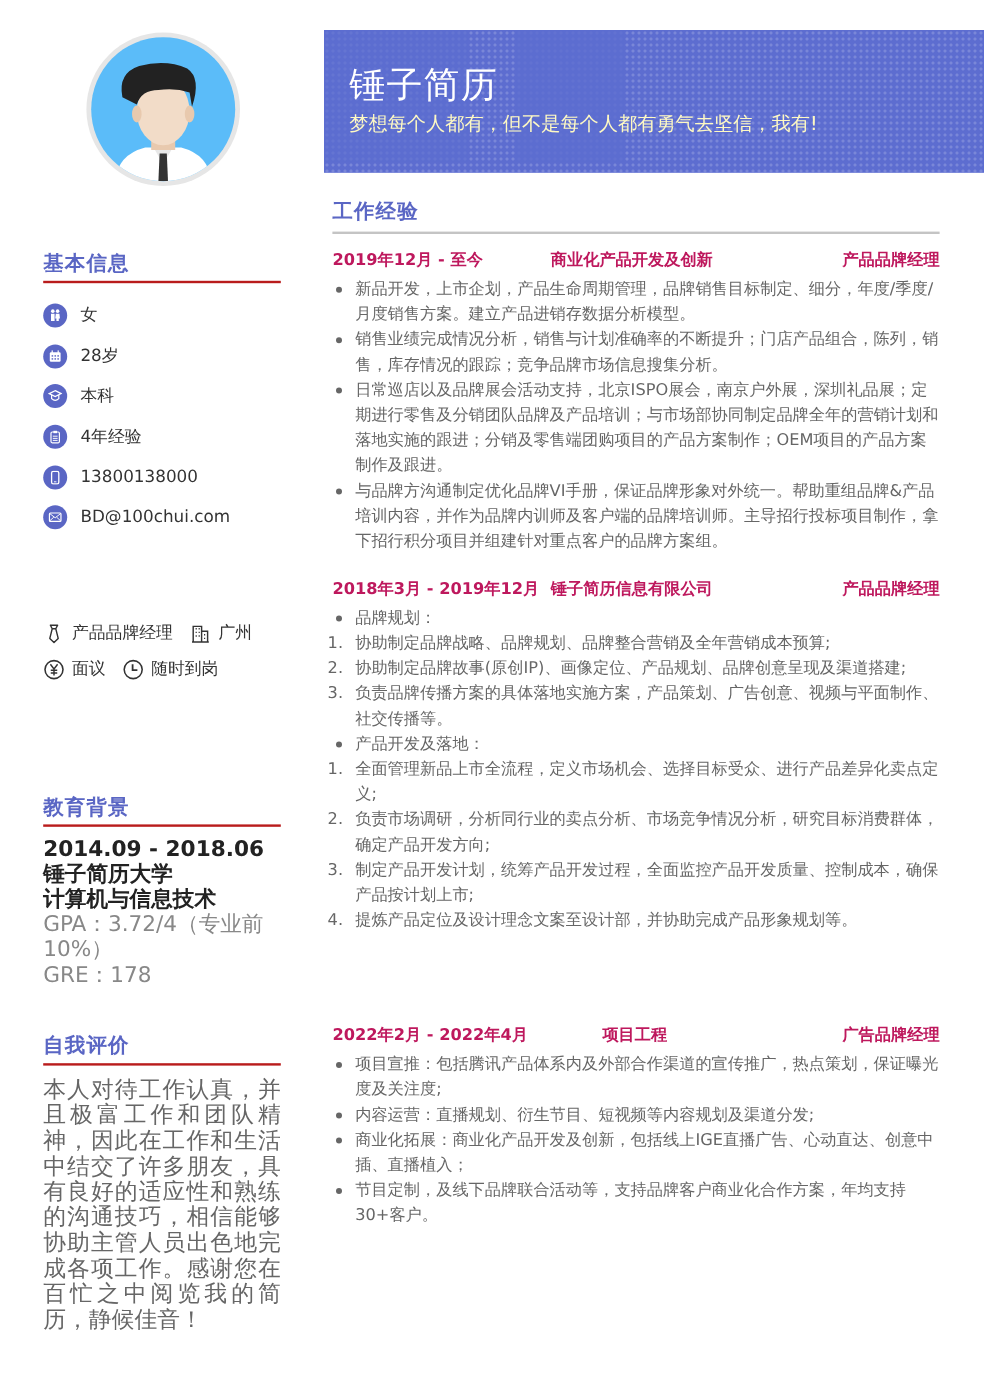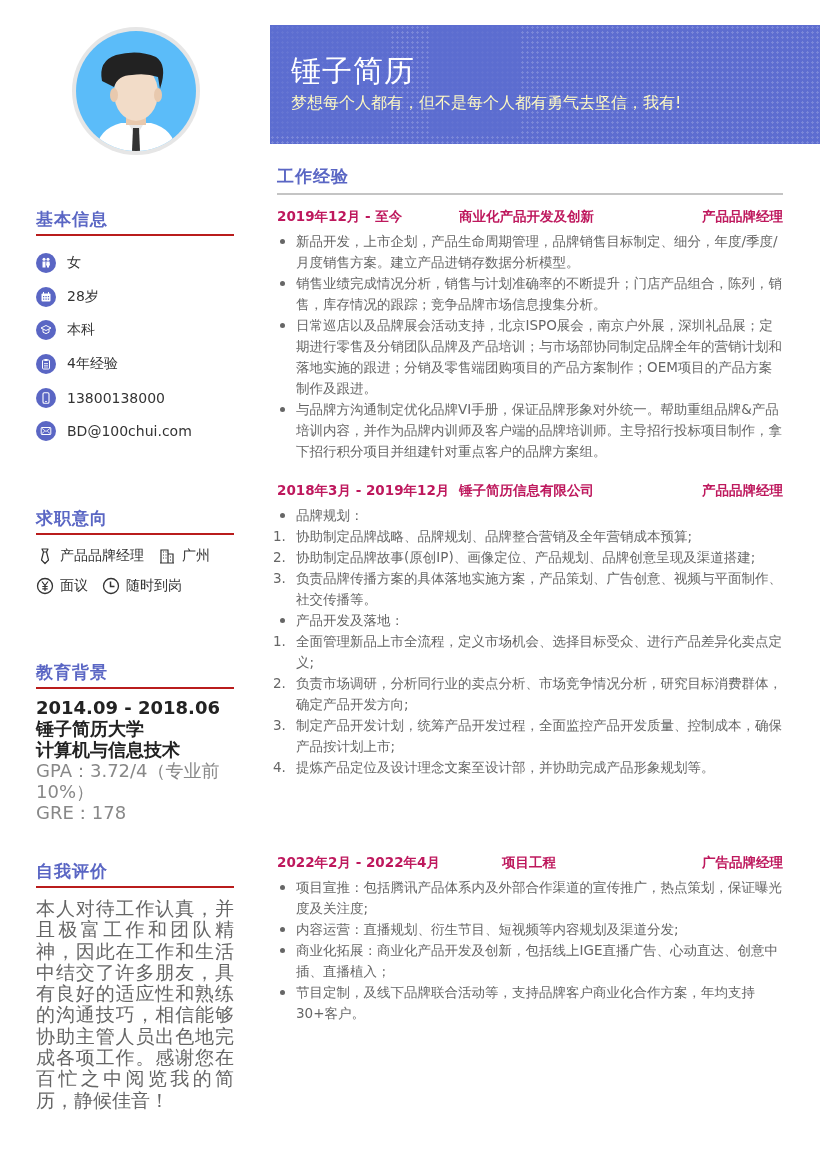--- a/index.html
+++ b/index.html
@@ -134,21 +134,20 @@
             <rect x="1.2" y="2.5" width="9.6" height="7" rx=".8" fill="none" stroke="#fff" stroke-width="1"></rect>
             <path d="M1.5 3l4.5 3.5L10.5 3M1.5 9l3.3-3M10.5 9L7.2 6" fill="none" stroke="#fff" stroke-width=".8"></path>
           </svg>
       </span>
       <span>BD@100chui.com</span>
     </div>
   </div>
 </div>
 
 <div class="side-section" style="top:507px;">
-  <div class="side-title">求职意向</div>
   <div style="margin-top:6px;">
     <div class="intent-row">
       <div class="intent-cell">
         <svg viewBox="0 0 18 18">
             <path d="M6 2h6l-1.5 3h-3z M7.5 5h3l2 8-3.5 3.5L5.5 13z" fill="none" stroke="#333" stroke-width="1.2" stroke-linejoin="round"></path>
           </svg>
         <span>产品品牌经理</span>
       </div>
       <div class="intent-cell">
         <svg viewBox="0 0 18 18">

